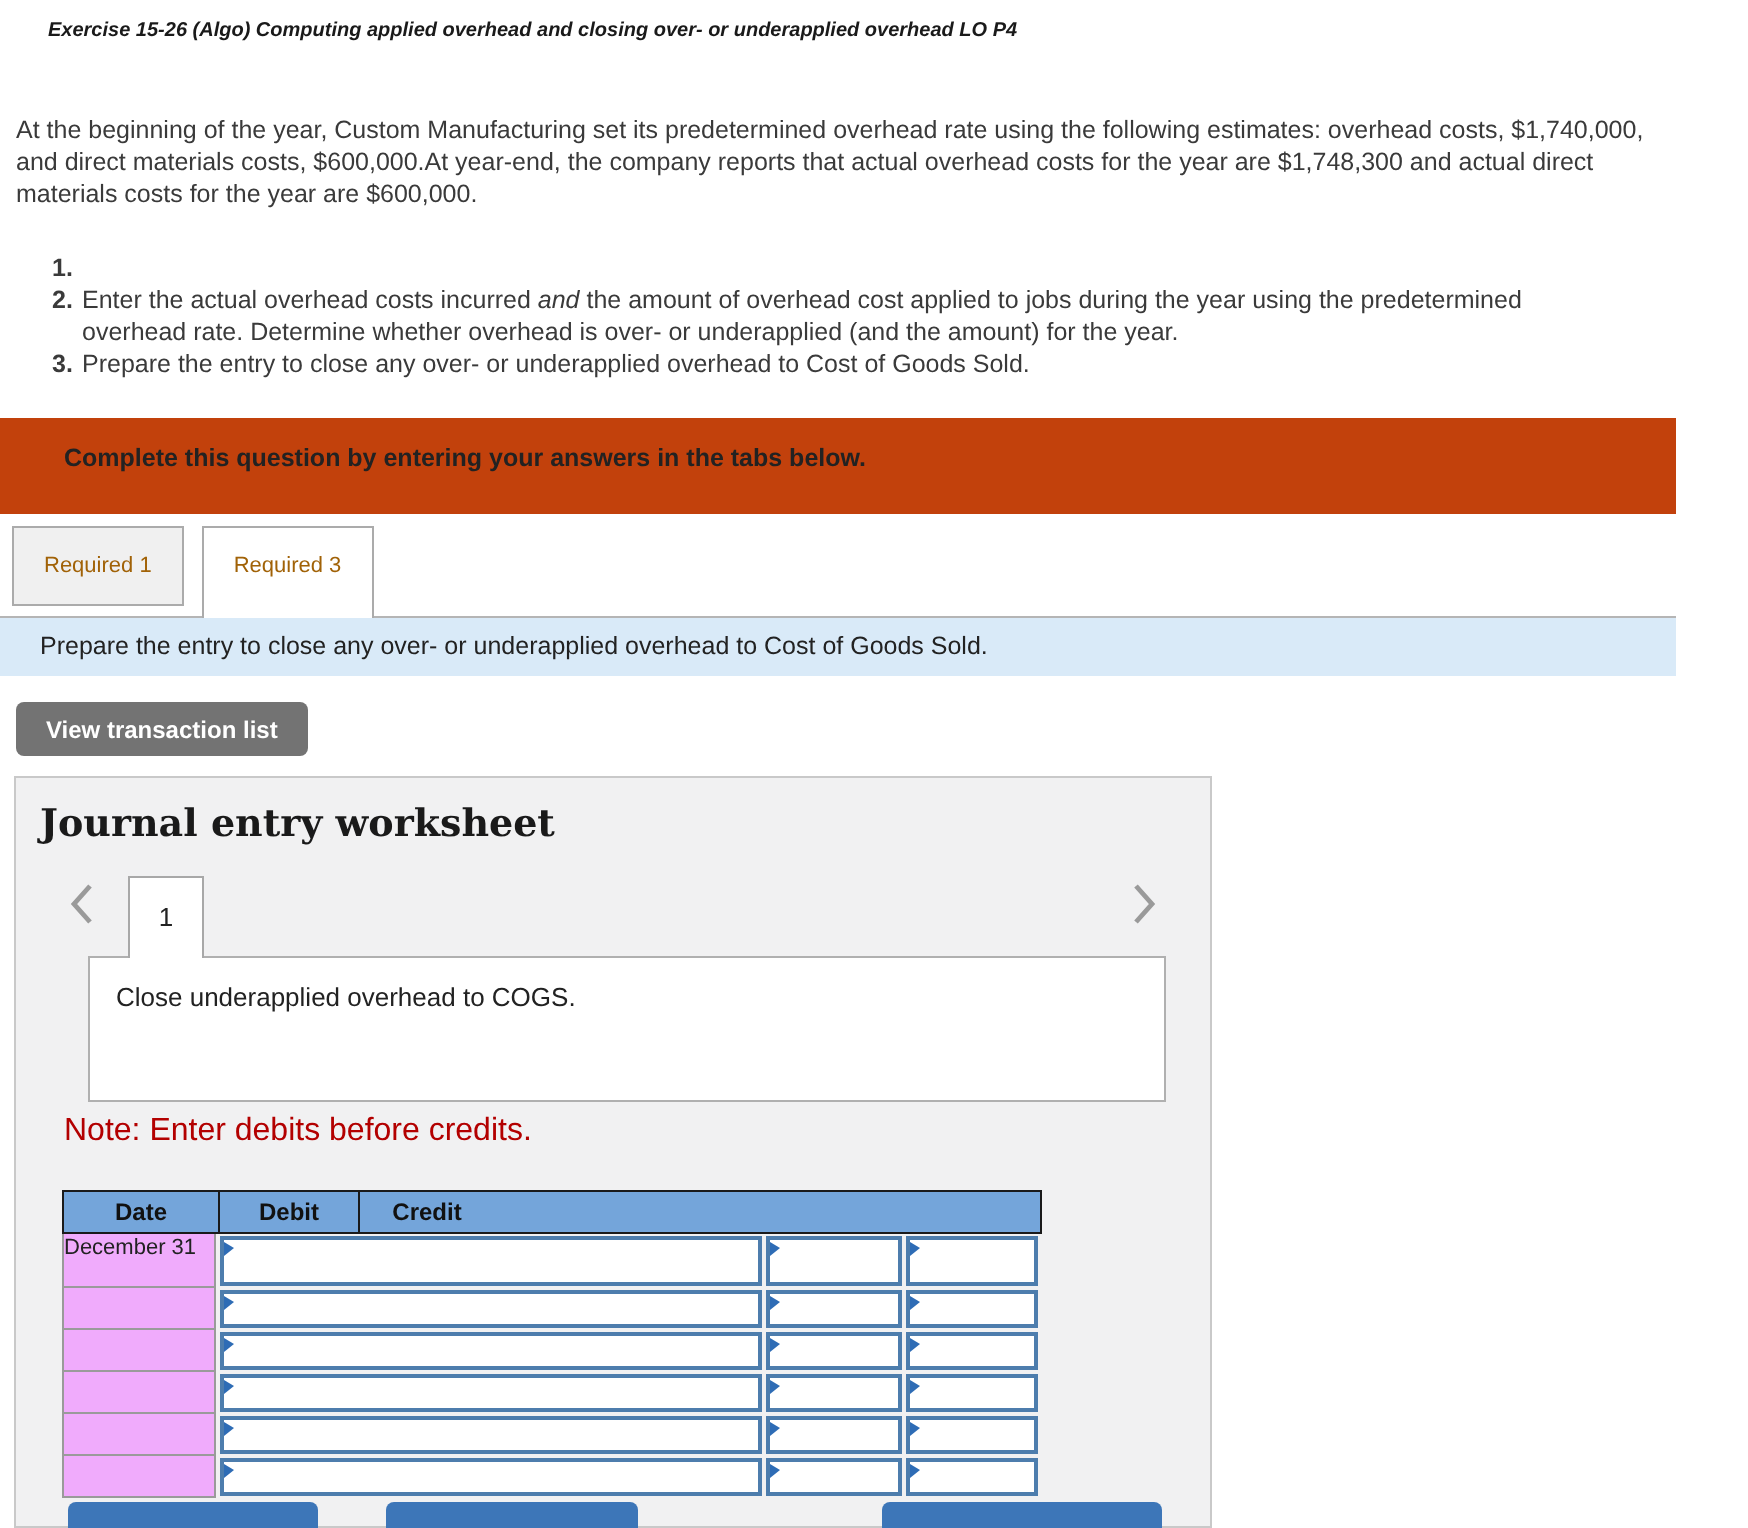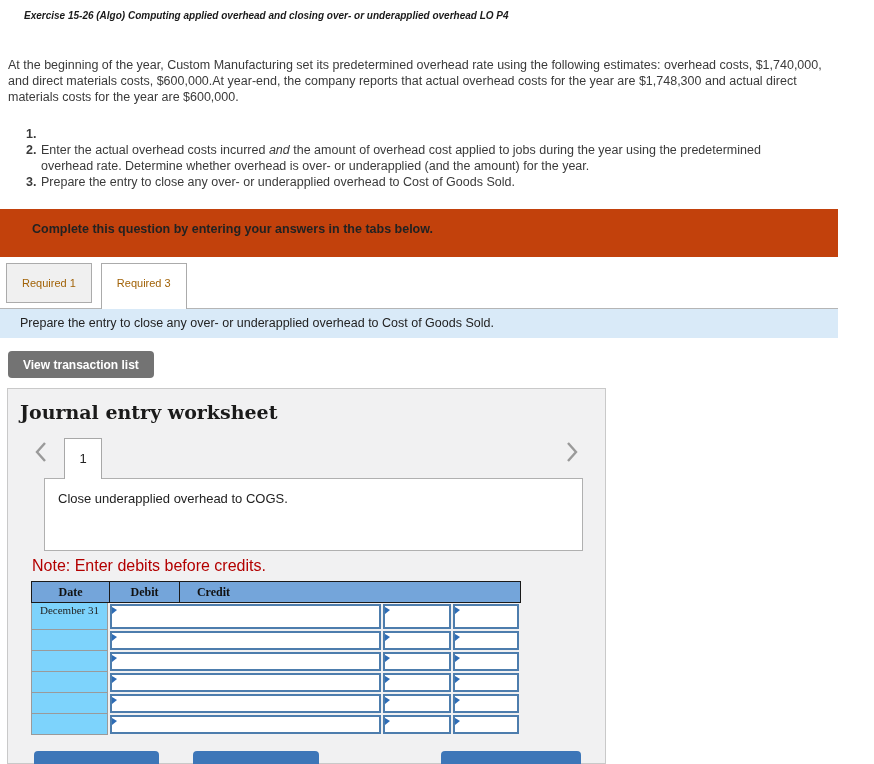--- a/index.html
+++ b/index.html
@@ -73,40 +73,40 @@
   }
   .desc-box {
     position:absolute; left:24px; top:89px; width:539px; height:73px;
     background:#fff; border:1px solid #b0b0b0; box-sizing:border-box;
     padding:12px 13px; font-size:13px; color:#222; z-index:1;margin-left:12px;
   }
   .note {
     position:absolute; left:24px; top:168px; font-size:16px; color:#b30000;
   }
 
-  .jtable { position:absolute; left:23px; top:192px; width:490px;font-family:Liberation Serif, serif; }
+  .jtable { position:absolute; left:23px; top:206px; width:490px; }
   .thead {
     display:flex; background:#74a5da; border:1px solid #1a1a1a;
     box-sizing:border-box; height:22px;
   }
   .th {
     box-sizing:border-box; line-height:20px; text-align:center;
     font-size:12px; font-weight:bold; color:#111;
     border-left:1px solid #1a1a1a;
   }
   .th:first-child { border-left:none; }
   .th.c-date { width:77px; } .th.c-gj { width:273px; }
   .th.c-debit { width:70px; } .th.c-credit { width:68px; }
 
   .trow { display:flex; height:21px; }
   .trow.tall { height:27px; }
   .date-cell {
-    box-sizing:border-box; width:77px; background:#7dd3fc;
+    box-sizing:border-box; width:77px; background:#f0abfc;
     border:1px solid #9a9a9a; border-top:none;
-    text-align:center; font-size:11px; line-height:12px; padding-top:1px; color:#222;
+    text-align:left; font-size:11px; line-height:12px; padding-top:1px; color:#222;
   }
   .input-cell {
     position:relative; box-sizing:border-box; background:#fff;
     border:2px solid #4d7dad; margin:1px 0 1px 2px; cursor:pointer;
   }
   .input-cell.gj { width:271px; }
   .input-cell.debit { width:68px; }
   .input-cell.credit { width:66px; }
   .tri {
     position:absolute; left:0; top:1px; width:0; height:0;

